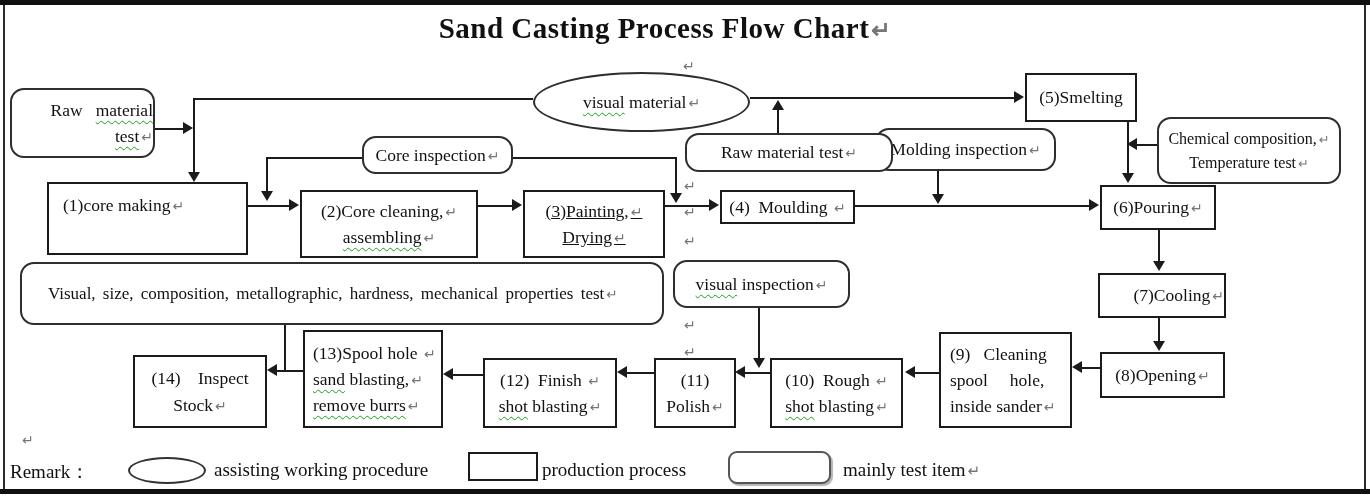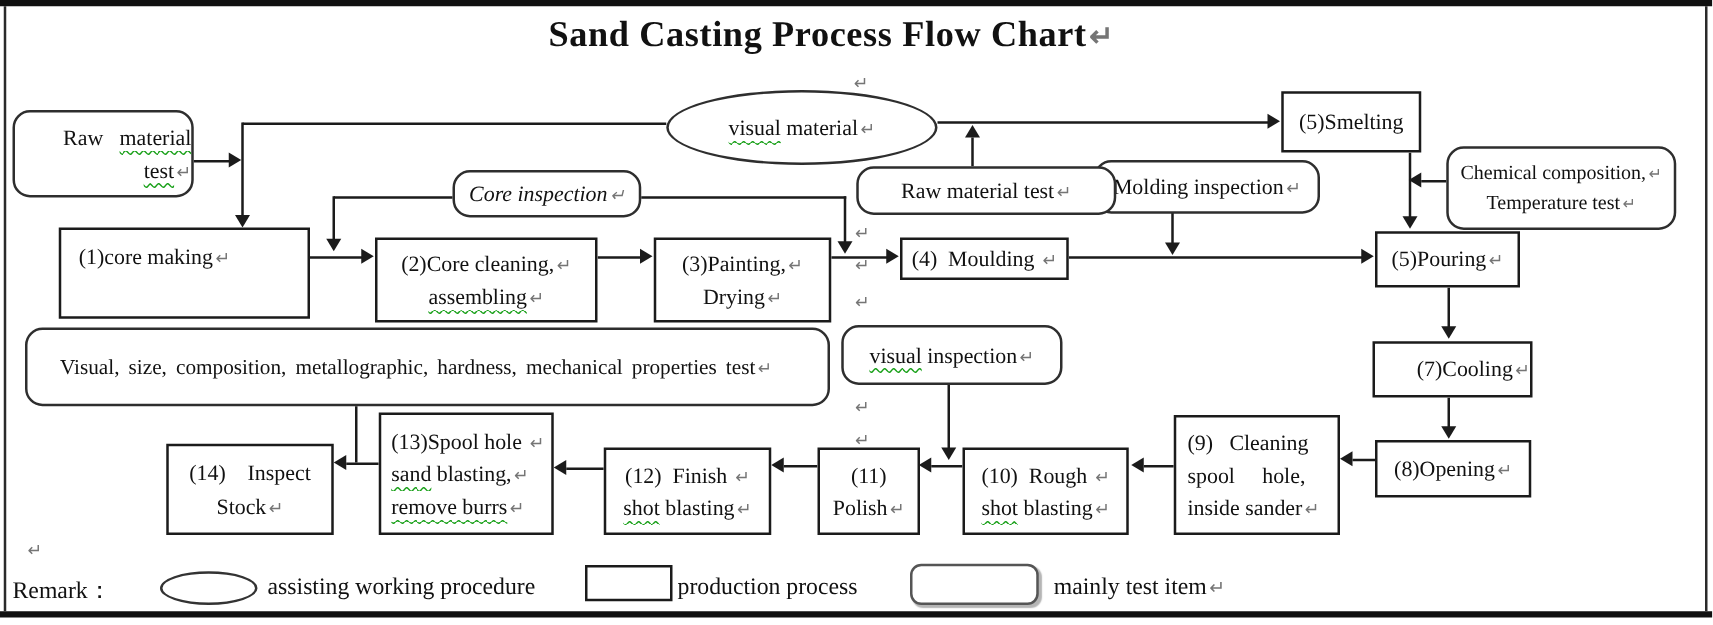--- a/index.html
+++ b/index.html
@@ -136,44 +136,44 @@
   </div>
 
   <div class="round" style="left:875px;top:128px;width:181px;height:43px;">
     <span class="bl"><span>Molding inspection</span><span class="pm">↵</span></span>
   </div>
 
   <div class="round" style="left:685px;top:133px;width:208px;height:39px;">
     <span class="bl"><span>Raw material test</span><span class="pm">↵</span></span>
   </div>
 
-  <div class="round" style="left:362px;top:136px;width:151px;height:38px;font-style:italic;">
+  <div class="round" style="left:362px;top:136px;width:151px;height:38px;">
     <span class="bl"><span>Core inspection</span><span class="pm">↵</span></span>
   </div>
 
   <div class="rect left-align" style="left:47px;top:182px;width:201px;height:73px;padding-left:14px;justify-content:flex-start;padding-top:8px;">
     <span class="bl"><span>(1)core making</span><span class="pm">↵</span></span>
   </div>
 
   <div class="rect" style="left:300px;top:190px;width:178px;height:68px;">
     <span class="bl"><span>(2)Core cleaning,</span><span class="pm">↵</span></span>
     <span class="bl"><span class="sq">assembling</span><span class="pm">↵</span></span>
   </div>
 
-  <div class="rect" style="left:523px;top:190px;width:142px;height:68px;">
+  <div class="rect" style="left:523px;top:190px;width:142px;height:68px;text-decoration:underline;">
     <span class="bl"><span>(3)Painting,</span><span class="pm">↵</span></span>
     <span class="bl"><span>Drying</span><span class="pm">↵</span></span>
   </div>
 
   <div class="rect" style="left:720px;top:190px;width:135px;height:34px;">
     <span class="bl"><span>(4)  Moulding </span><span class="pm">↵</span></span>
   </div>
 
   <div class="rect" style="left:1100px;top:185px;width:116px;height:45px;">
-    <span class="bl"><span>(5)Pouring</span><span class="pm">↵</span></span>
+    <span class="bl"><span>(6)Pouring</span><span class="pm">↵</span></span>
   </div>
 
   <div class="rect" style="left:1098px;top:273px;width:128px;height:45px;align-items:flex-end;">
     <span class="bl"><span>(7)Cooling</span><span class="pm">↵</span></span>
   </div>
 
   <div class="rect" style="left:1100px;top:352px;width:125px;height:46px;">
     <span class="bl"><span>(8)Opening</span><span class="pm">↵</span></span>
   </div>
 

